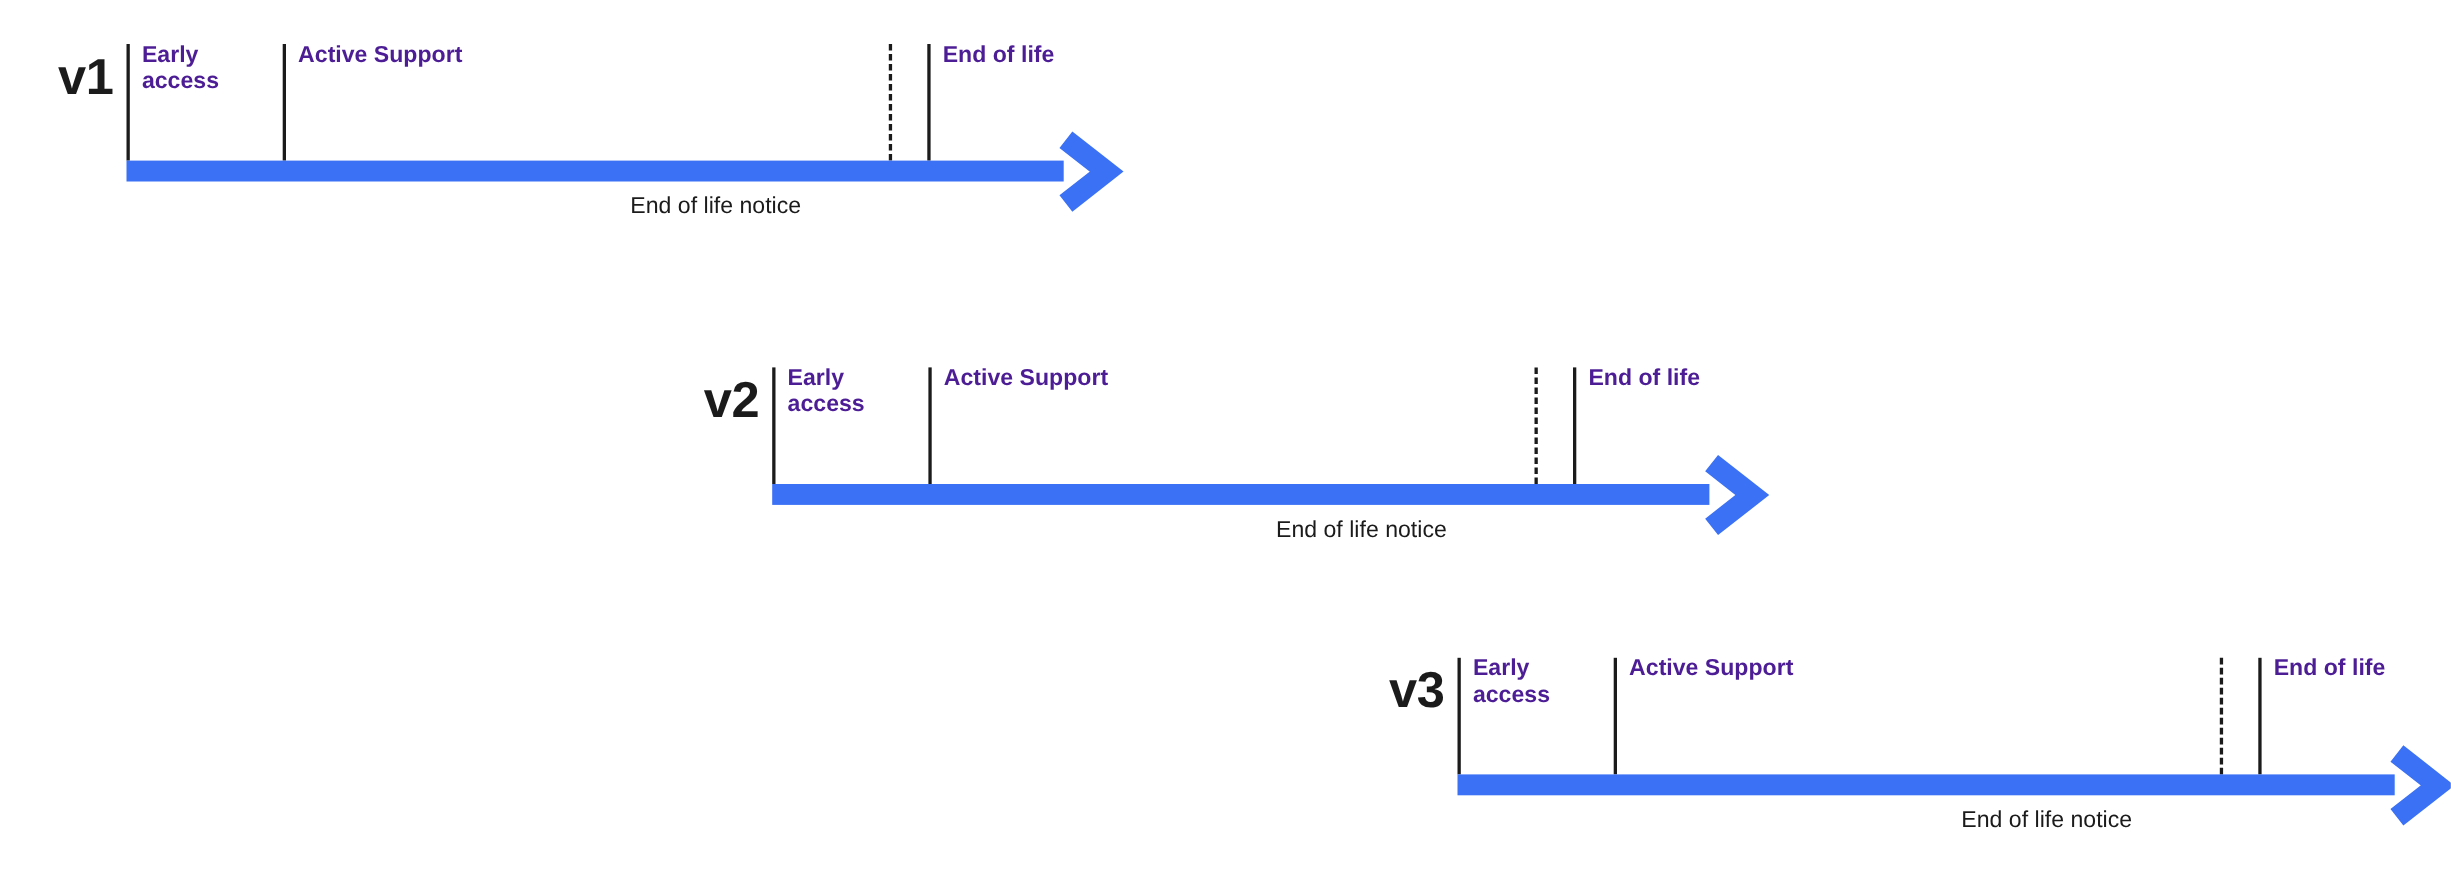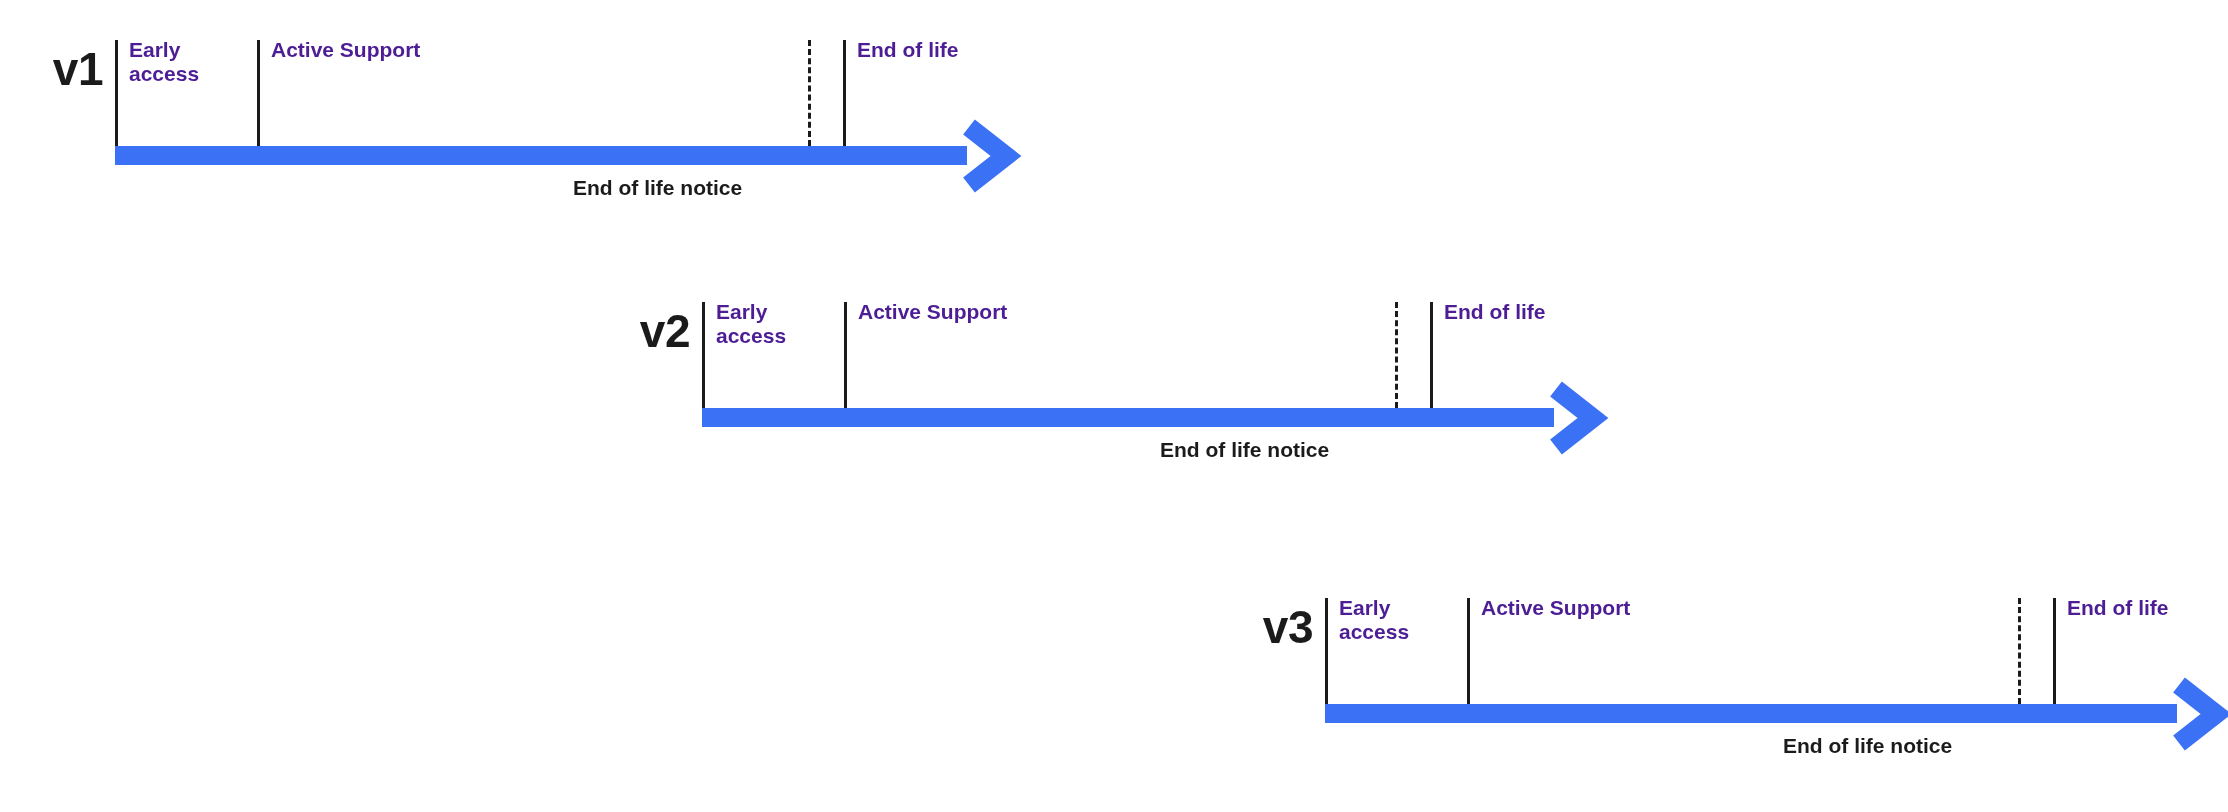--- a/index.html
+++ b/index.html
@@ -84,21 +84,21 @@
     left: -6px;
     top: -24px;
     overflow: visible;
   }
 
   
   .notice-label {
     position: absolute;
     top: 166px;
     font-size: 21px;
-    font-weight: 700;
+    font-weight: 400;
     color: #1b1b1b;
     white-space: nowrap;
   }
 </style>
 </head>
 <body>
 
 <div class="diagram">
 
   <div class="timeline-row" id="row-0" style="left: 115px; top: 10px; width: 912px;">
@@ -117,21 +117,21 @@
     <div class="track" id="r0-track" style="left: 0px; width: 852px; background: rgb(59, 113, 245);"></div>
     <div class="arrow-head" id="r0-arrow" style="left: 852px;">
       <svg width="70" height="68" viewBox="0 0 70 68" aria-hidden="true">
         <path d="M8 5 L45 34 L8 63" fill="none" stroke="#3b71f5" stroke-width="19" stroke-linejoin="miter" stroke-linecap="butt"></path>
       </svg>
     </div>
 
     <div class="notice-label" id="r0-lbl-notice" style="left: 458px;">End of life notice</div>
   </div>
 
-  <div class="timeline-row" id="row-1" style="left: 702px; top: 272px; width: 912px;">
+  <div class="timeline-row" id="row-1" style="left: 702px; top: 304px; width: 912px;">
     <div class="version-label">v2</div>
 
     <div class="tick" id="r1-tick-ea" style="left: 0px;"></div>
     <div class="tick" id="r1-tick-as" style="left: 142px;"></div>
     <div class="tick dashed" id="r1-tick-notice" style="left: 693px;"></div>
     <div class="tick" id="r1-tick-eol" style="left: 728px;"></div>
 
     <div class="phase-label" id="r1-lbl-ea" style="left: 14px;">Early
 access</div>
     <div class="phase-label" id="r1-lbl-as" style="left: 156px;">Active Support</div>

